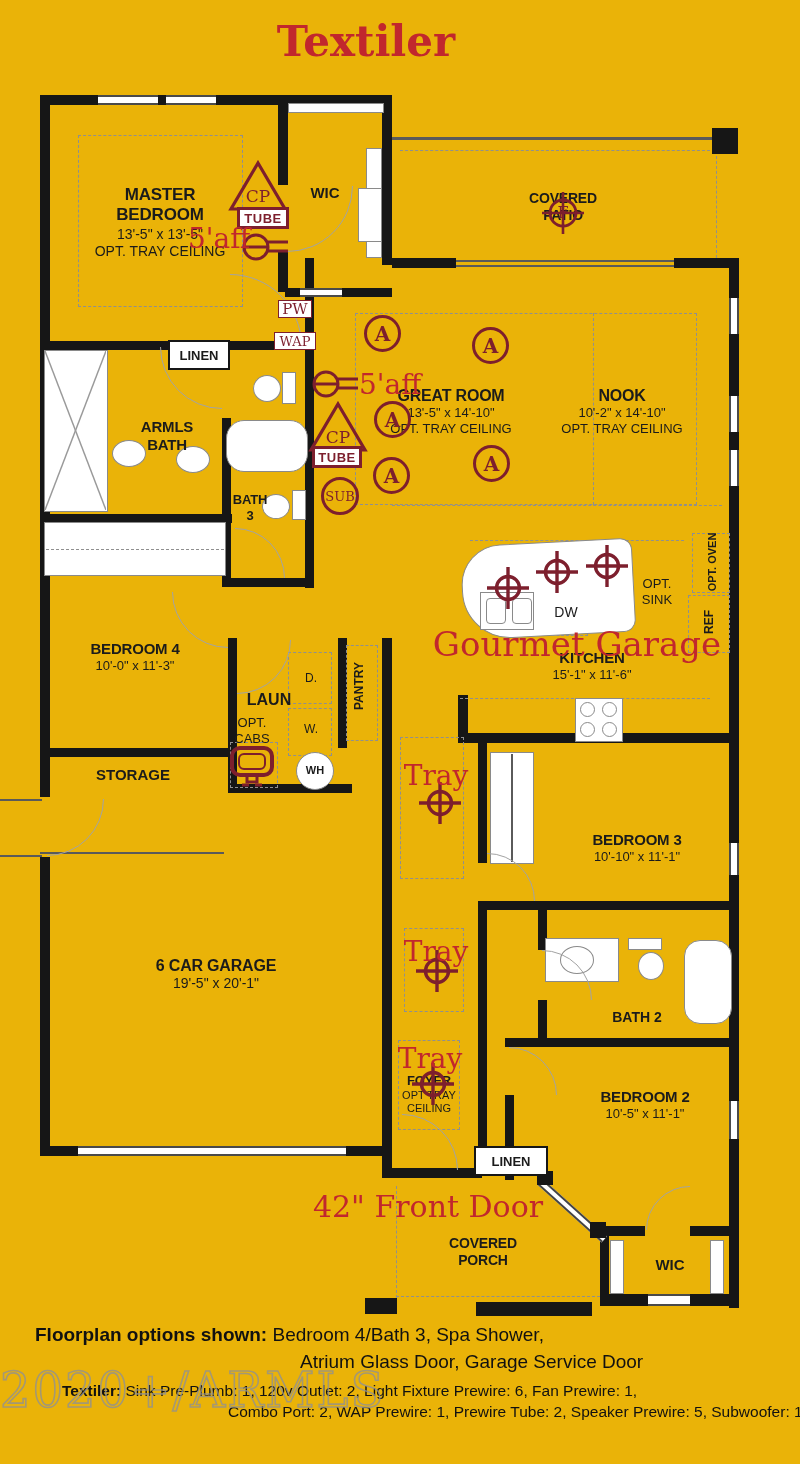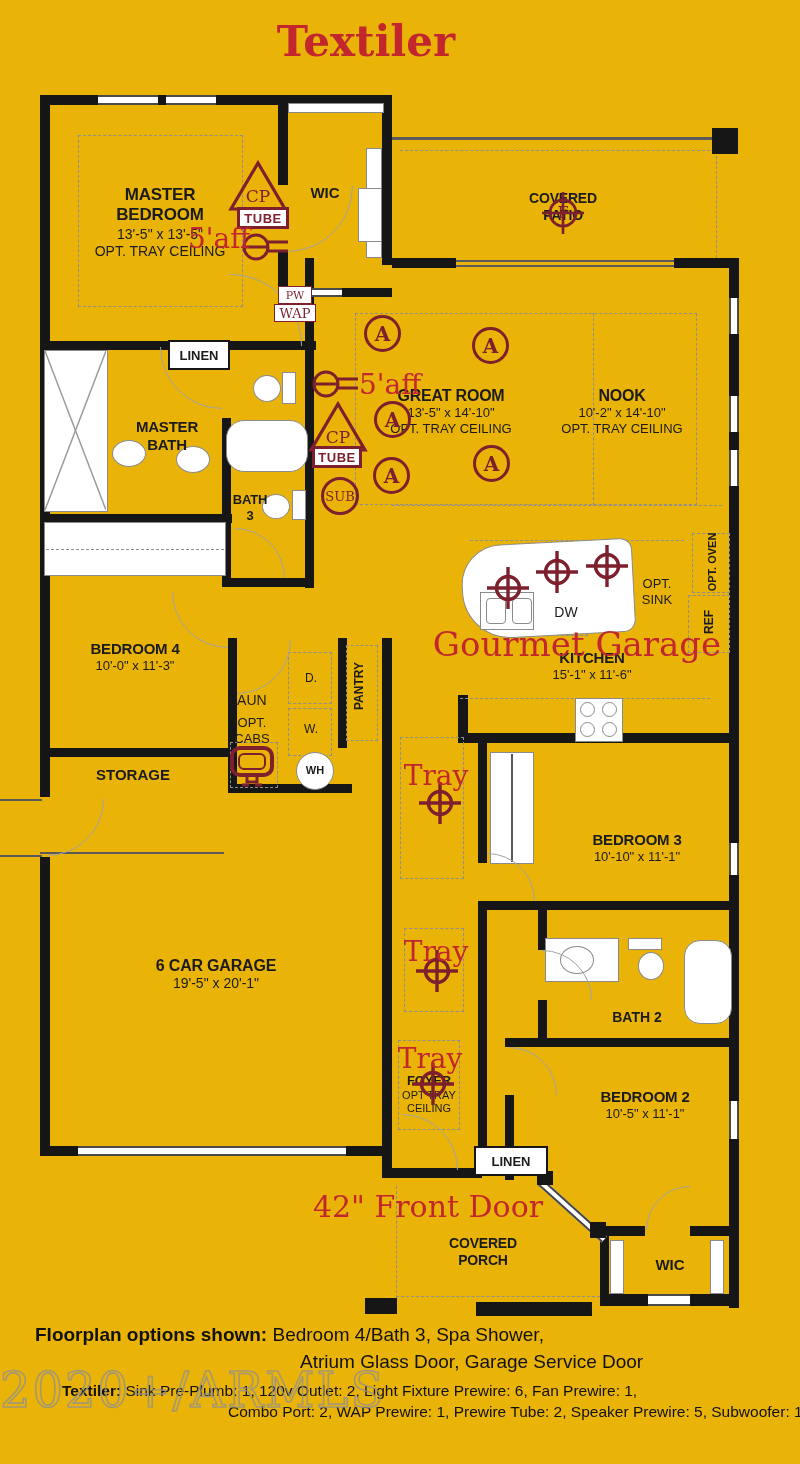--- a/index.html
+++ b/index.html
@@ -191,40 +191,40 @@
     <div class="nm wrapn" style="font-size:17px;width:122px;margin:0 auto">MASTER BEDROOM</div>
     <div style="font-size:14px">13'-5" x 13'-5"</div>
     <div style="font-size:14px">OPT. TRAY CEILING</div>
   </div>
   <div class="lbl nm" style="left:325px;top:193px;font-size:15px;font-weight:bold">WIC</div>
   <div class="lbl" style="left:563px;top:207px">
     <div class="nm wrapn" style="font-size:14px;width:86px;margin:0 auto">COVERED PATIO</div>
   </div>
   <div class="blackbox" style="left:168px;top:340px;width:62px;height:30px;font-size:13px">LINEN</div>
   <div class="lbl" style="left:167px;top:436px">
-    <div class="nm wrapn" style="font-size:15px;width:80px;margin:0 auto">MASTER BATH</div>
+    <div class="nm wrapn" style="font-size:15px;width:80px;margin:0 auto">ARMLS BATH</div>
   </div>
   <div class="lbl" style="left:451px;top:411px">
     <div class="nm" style="font-size:16px">GREAT ROOM</div>
     <div style="font-size:13px">13'-5" x 14'-10"</div>
     <div style="font-size:13px">OPT. TRAY CEILING</div>
   </div>
   <div class="lbl" style="left:622px;top:411px">
     <div class="nm" style="font-size:16px">NOOK</div>
     <div style="font-size:13px">10'-2" x 14'-10"</div>
     <div style="font-size:13px">OPT. TRAY CEILING</div>
   </div>
   <div class="lbl" style="left:250px;top:508px">
     <div class="nm wrapn" style="font-size:13px;width:42px;margin:16px auto">BATH 3</div>
   </div>
   <div class="lbl" style="left:135px;top:657px">
     <div class="nm" style="font-size:15px">BEDROOM 4</div>
     <div style="font-size:13px">10'-0" x 11'-3"</div>
   </div>
-  <div class="lbl nm" style="left:248px;top:700px;font-size:14px;font-weight:normal">LAUN</div>
+  <div class="lbl nm" style="left:269px;top:700px;font-size:16px;font-weight:bold">LAUN</div>
   <div class="lbl" style="left:252px;top:731px">
     <div style="font-size:13px">OPT.</div>
     <div style="font-size:13px">CABS</div>
   </div>
   <div class="lbl" style="left:311px;top:678px;font-size:12px">D.</div>
   <div class="lbl" style="left:311px;top:729px;font-size:12px">W.</div>
   <div class="lblv" style="left:359px;top:686px;font-size:12px">PANTRY</div>
   <div class="lbl nm" style="left:133px;top:775px;font-size:15px;font-weight:bold">STORAGE</div>
   <div class="lbl" style="left:315px;top:771px;font-size:11px;font-weight:bold">WH</div>
   <div class="lbl" style="left:592px;top:666px">
@@ -274,21 +274,21 @@
       </svg>
     <span style="position:absolute;left:50%;top:26px;transform:translateX(-50%);font-family:'DejaVu Serif',serif;font-size:17px;color:var(--maroon)">CP</span>
   </div>
 
   <div class="mbox" style="left:237px;top:207px;width:52px;height:22px;font-size:13px;font-weight:bold;letter-spacing:.5px">TUBE</div>
   <div class="mbox" style="left:312px;top:446px;width:50px;height:22px;font-size:13px;font-weight:bold;letter-spacing:.5px">TUBE</div>
 
   <div class="circ" style="left:321px;top:477px;width:38px;height:38px;border-width:3px;font-size:13px">SUB</div>
 
   <div style="position:absolute;left:274px;top:286px;width:42px;height:36px">
-    <div class="pwbox" style="width:34px;height:18px;margin:0 auto;font-size:11px">PW</div>
+    <div class="pwbox" style="width:34px;height:18px;margin:14px auto;font-size:15px">PW</div>
     <div class="pwbox" style="width:42px;height:18px;font-size:13px">WAP</div>
   </div>
 
   <div style="position:absolute;left:240px;top:229px;width:50px;height:36px">
     <svg width="50" height="36">
         <line x1="4" y1="18" x2="28" y2="18" class="sline" stroke-width="3"></line>
         <line x1="28" y1="13" x2="48" y2="13" class="sline" stroke-width="3"></line>
         <line x1="28" y1="22" x2="48" y2="22" class="sline" stroke-width="3"></line>
         <circle cx="16" cy="18" r="12" class="sline" stroke-width="3"></circle>
       </svg>

